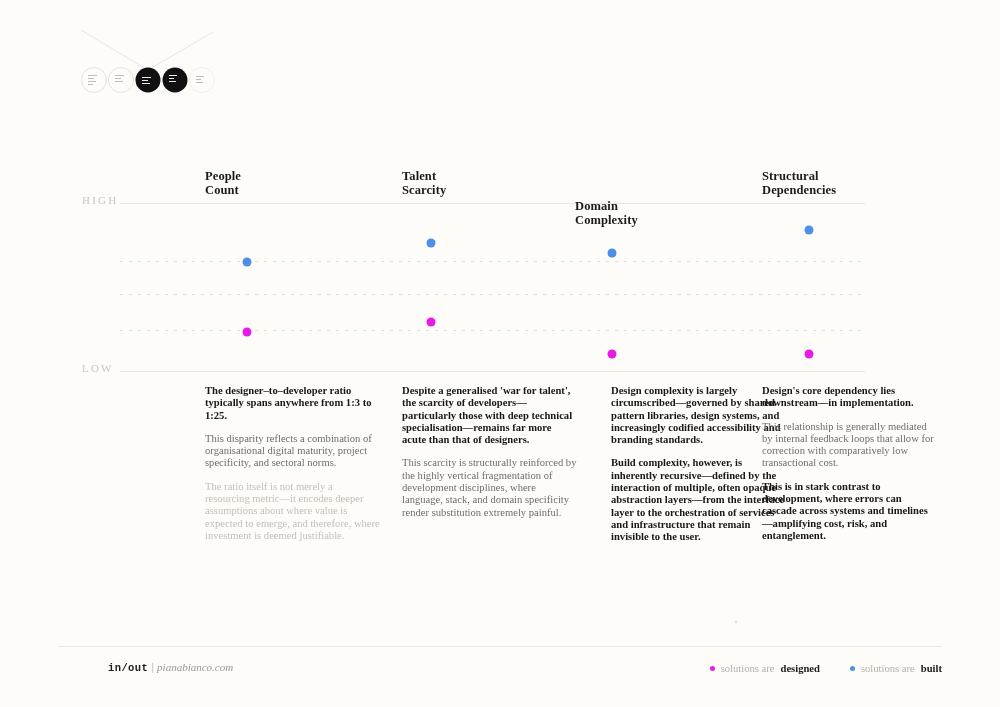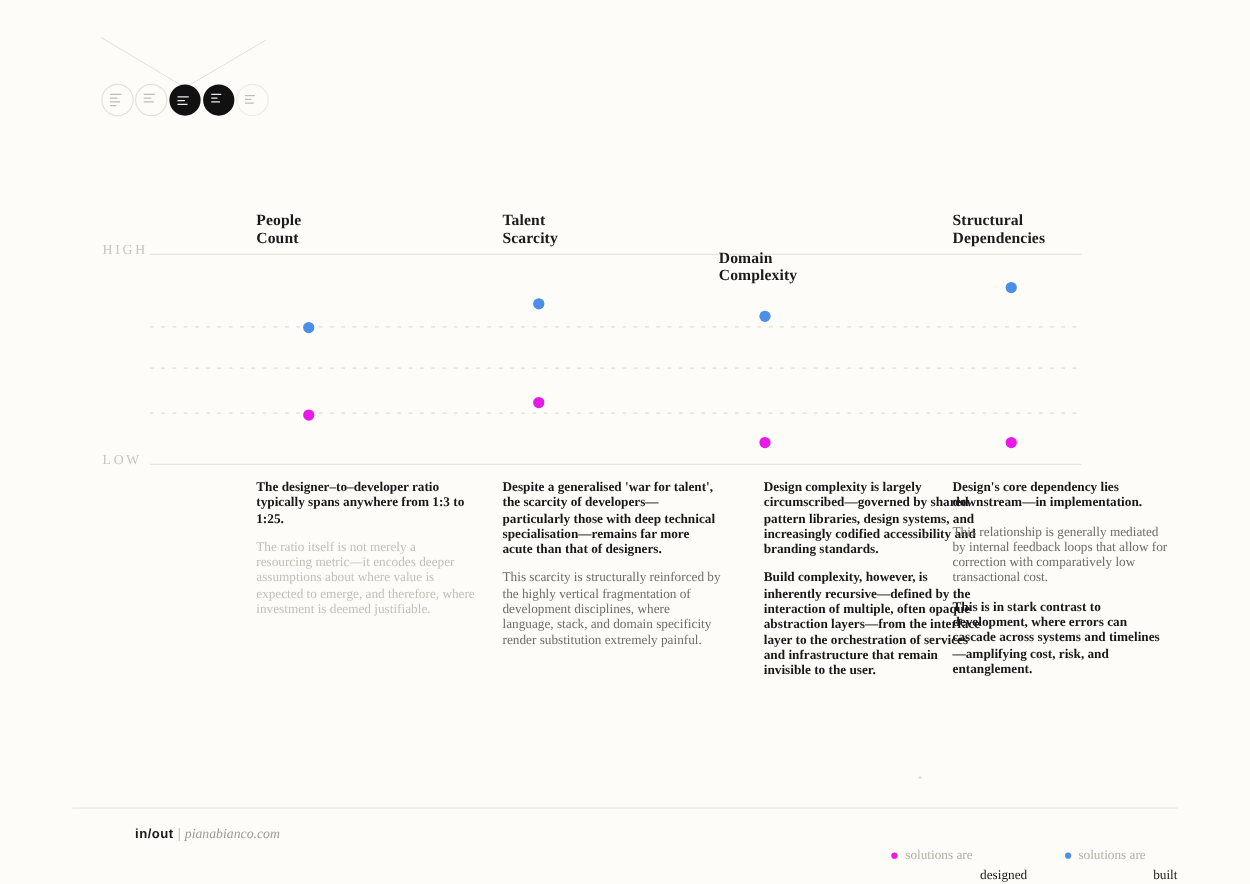--- a/index.html
+++ b/index.html
@@ -108,21 +108,21 @@
     background: #ebe8df;
   }
   #footer-brand {
     position: absolute;
     left: 62px;
     top: 661px;
     font-size: 11px;
     white-space: nowrap;
   }
   #footer-brand .mark {
-    font-family: Liberation Sans, sans-serif;
+    font-family: Liberation Mono, monospace;
     font-weight: bold;
     color: #1b1b1b;
     letter-spacing: 0.4px;
     font-size: 10.5px;
     padding-left: 46px;
   }
   #footer-brand .sep {
     color: #c6c3ba;
     margin: 0 3px;
     font-family: "Liberation Sans", sans-serif;
@@ -153,23 +153,22 @@
   }
   .legend-swatch {
     width: 5px;
     height: 5px;
     border-radius: 50%;
     display: inline-block;
   }
   .legend-swatch.designed { background: #e81ae8; }
   .legend-swatch.built    { background: #4b8fe8; }
   .legend-strong {
-    font-weight: normal;
+    font-weight: bold;
     color: #1b1b1b;
-    margin-top: 32px;
   }
   .legend-text { display: inline-block; }
 
   .tiny-dot {
     position: absolute;
     left: 735px;
     top: 621px;
     width: 2px;
     height: 2px;
     background: #ddd9d0;
@@ -254,20 +253,21 @@
   <div class="dot designed" style="left:612px; top:354px;"></div>
   <div class="dot designed" style="left:809px; top:354px;"></div>
 </div>
 
 <div class="tiny-dot"></div>
 
 <div id="columns">
 
   <div class="prose-col" style="left:205px;">
     <p class="para lead">The designer–to–developer ratio typically spans anywhere from 1:3 to 1:25.</p>
+    <p class="para body">This disparity reflects a combination of organisational digital maturity, project specificity, and sectoral norms.</p>
     <p class="para faint">The ratio itself is not merely a resourcing metric—it encodes deeper assumptions about where value is expected to emerge, and therefore, where investment is deemed justifiable.</p>
   </div>
 
   <div class="prose-col" style="left:402px;">
     <p class="para lead">Despite a generalised 'war for talent', the scarcity of developers—particularly those with deep technical specialisation—remains far more acute than that of designers.</p>
     <p class="para body">This scarcity is structurally reinforced by the highly vertical fragmentation of development disciplines, where language, stack, and domain specificity render substitution extremely painful.</p>
   </div>
 
   <div class="prose-col" style="left:575px;margin-left:36px;">
     <p class="para lead">Design complexity is largely circumscribed—governed by shared pattern libraries, design systems, and increasingly codified accessibility and branding standards.</p>

